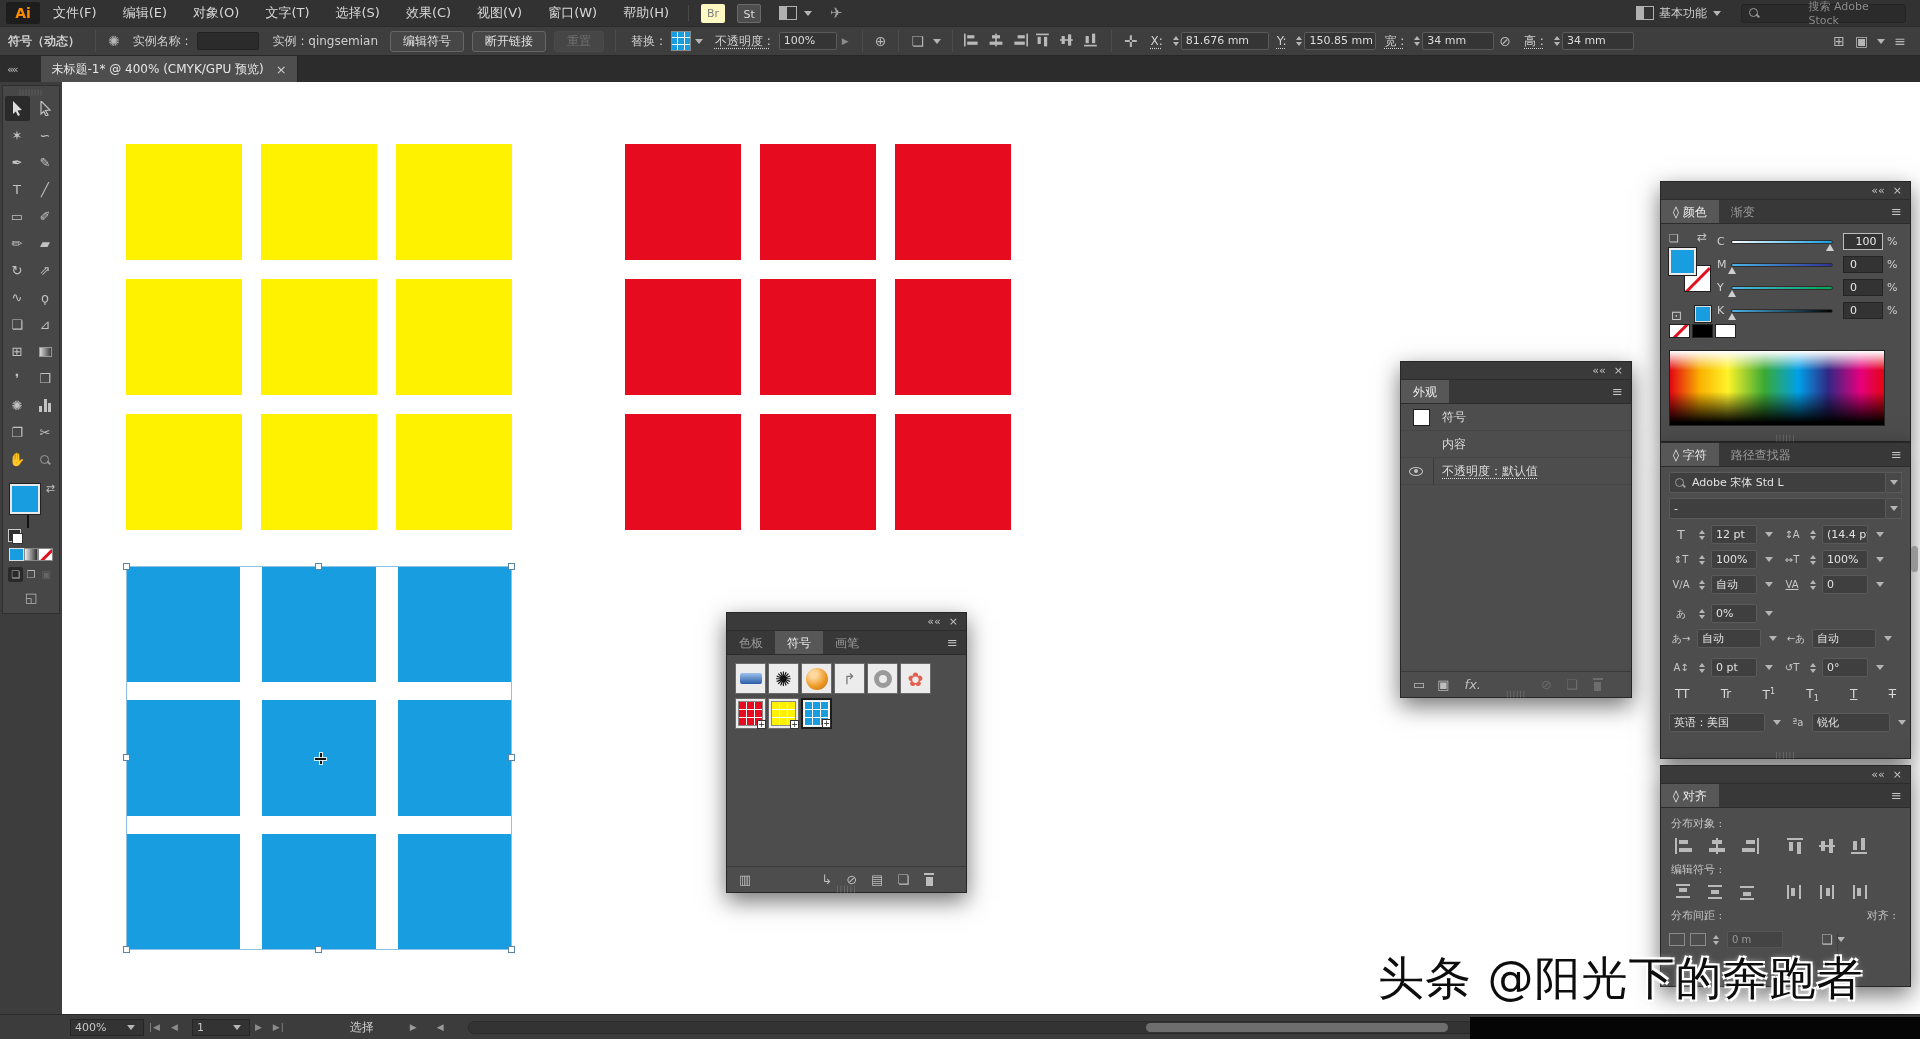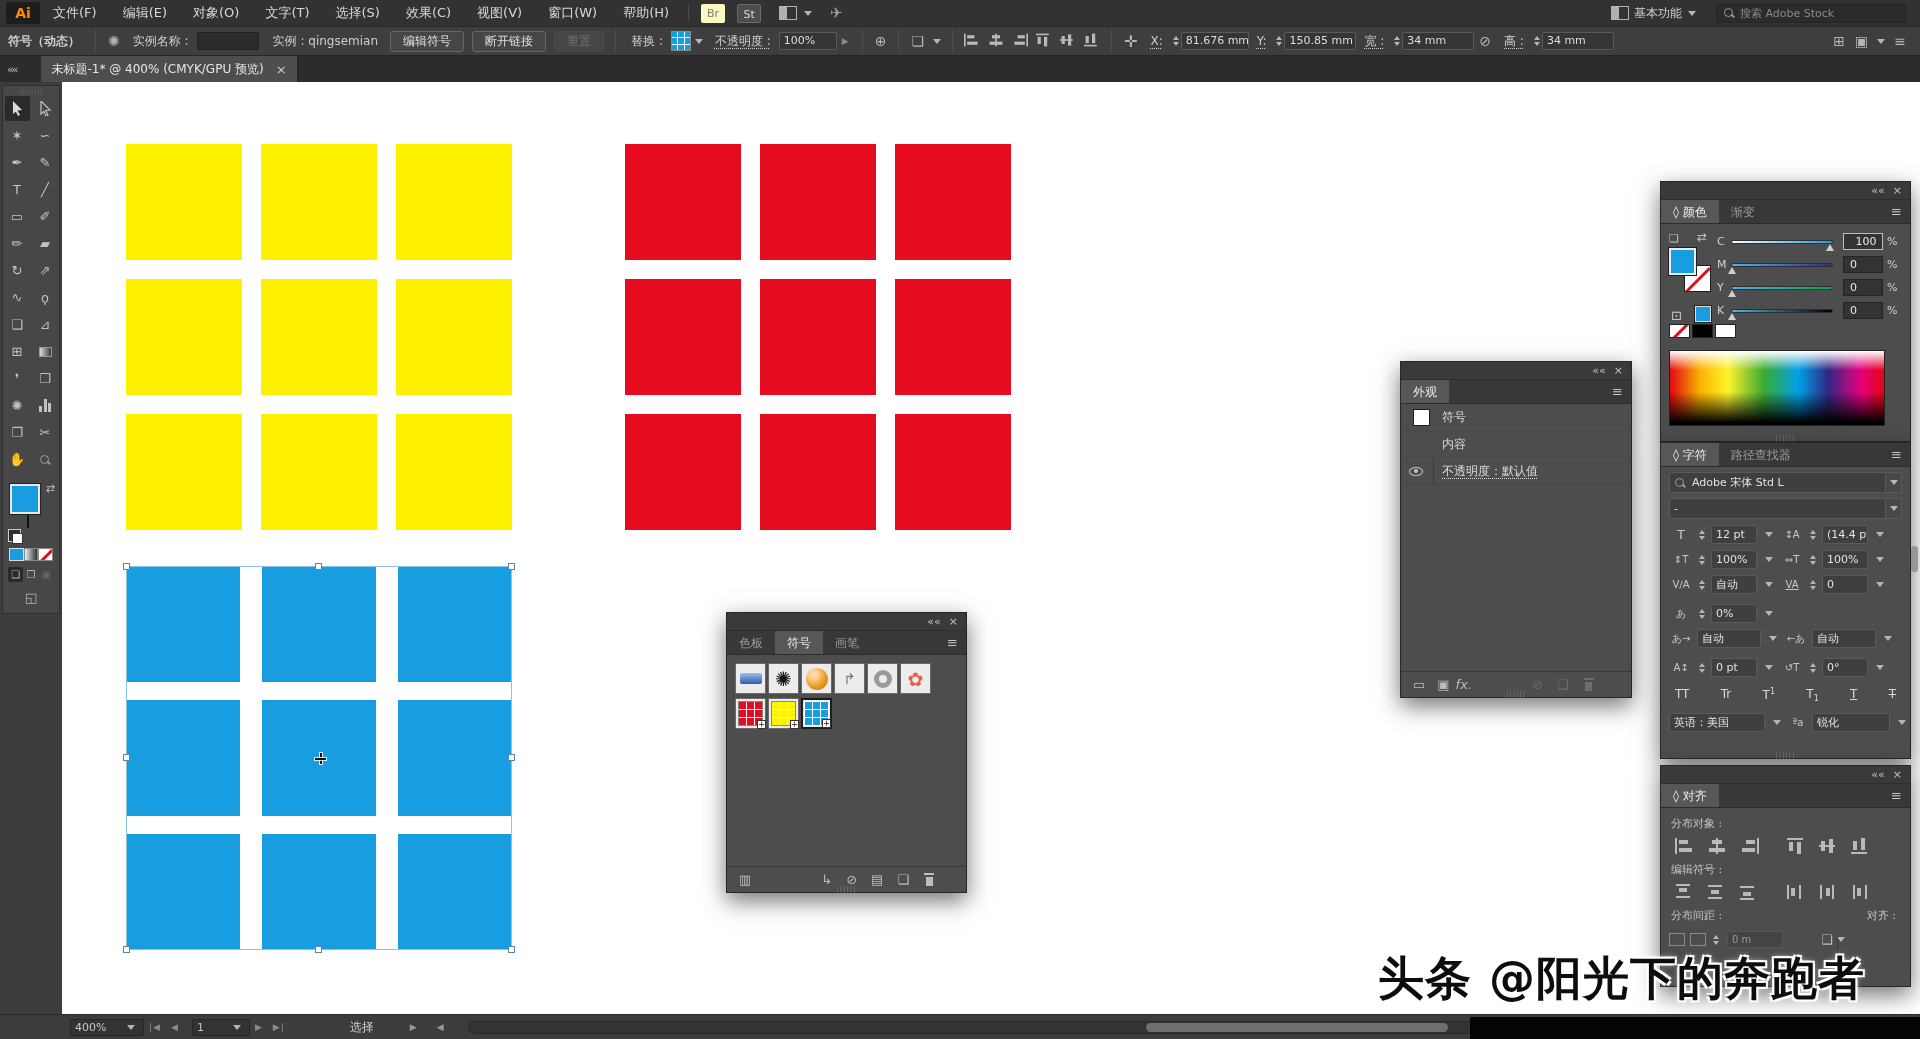--- a/index.html
+++ b/index.html
@@ -18,21 +18,21 @@
   .badge.br { background:#fef9c3; color:#7c7c7c; }
   .badge.st { background:#4d4d4d; color:#ddd; border:1px solid #6a6a6a; }
   .ws-icon { display:inline-block; width:18px; height:14px; border:1px solid #b0b0b0; margin:0 3px 0 12px; position:relative; }
   .ws-icon:before { content:""; position:absolute; left:0; top:0; width:7px; height:12px; background:#b0b0b0; }
   .chev { display:inline-block; border-left:4px solid transparent; border-right:4px solid transparent;
     border-top:5px solid #b5b5b5; margin:0 4px; }
   .plane { color:#9f9f9f; font-size:15px; margin-left:14px; }
   .mb-right { margin-left:auto; display:flex; align-items:center; margin-right:14px; }
   .ws-label { color:#cfcfcf; font-size:12px; margin:0 2px; }
   .stock-search { display:flex; align-items:center; background:#2b2b2b; border:1px solid #242424;
-    border-radius:3px; height:19px; width:190px; margin-left:16px; padding:0 6px; color:#8a8a8a; font-size:11px; }
+    border-radius:3px; height:19px; width:165px; margin-left:16px; padding:0 6px; color:#8a8a8a; font-size:11px;gap:44px; }
   .mag { position:relative; width:12px; height:12px; display:inline-block; }
   .mag:before { content:""; position:absolute; left:1px; top:1px; width:7px; height:7px;
     border:1.5px solid #9a9a9a; border-radius:50%; }
   .mag:after { content:""; position:absolute; left:8px; top:8px; width:4px; height:1.5px;
     background:#9a9a9a; transform:rotate(45deg); }
 
   .controlbar { position:absolute; left:0; top:26px; width:1920px; height:30px; background:#3e3e3e;
     border-top:1px solid #2a2a2a; border-bottom:1px solid #262626; display:flex; align-items:center;
     color:#cfcfcf; font-size:12px; }
   .cb-label { margin:0 8px; white-space:nowrap; }
@@ -203,21 +203,21 @@
     padding:0 4px; margin-left:8px; }
   .sb-nav { color:#8b8b8b; font-size:9px; margin:0 5px; letter-spacing:1px; }
   .sb-tool { margin-left:60px; color:#cfcfcf; font-size:12px; }
   .sb-arr { color:#9a9a9a; font-size:9px; margin-left:36px; }
   .hscroll { position:relative; flex:1; height:13px; margin:0 10px 0 24px; background:#333;
     border-radius:7px; border:1px solid #2a2a2a; }
   .hthumb { position:absolute; left:47%; width:21%; top:1px; bottom:1px; background:#6e6e6e; border-radius:6px; }
 
   .dock-handle { position:absolute; right:2px; top:546px; width:7px; height:26px; background:#8a8a8a;
     border-radius:4px; opacity:.8; }
-  .watermark { position:absolute; left:1378px; top:948px; font-size:46px; font-weight:700; color:#0d0d0d;
+  .watermark { position:absolute; left:1378px; top:948px; font-size:46px; font-weight:400; color:#0d0d0d;
     letter-spacing:1px; white-space:nowrap; z-index:50;
     text-shadow:-2px -2px 0 #fff, 2px -2px 0 #fff, -2px 2px 0 #fff, 2px 2px 0 #fff, 0 0 6px #fff; }
   .black-corner { position:absolute; left:1470px; top:1017px; width:450px; height:22px; background:#050505; z-index:40; }
   .dim { color:#757575; }
 </style>
 </head>
 <body>
 
 <div id="app">
 
@@ -312,21 +312,21 @@
           <rect x="2" y="3" width="4" height="9"></rect>
           <rect x="10" y="0" width="4" height="12"></rect>
         </svg></span>
     <span class="cb-sep"></span>
     <span class="cb-icon" style="font-size:16px">✛</span>
     <span class="cb-label dotted-u">X:</span>
     <span class="stepper">
         <i class="up"></i>
         <i class="dn"></i>
       </span>
-    <span class="fld" style="width:68px">81.676 mm</span>
+    <span class="fld" style="width:88px">81.676 mm</span>
     <span class="cb-label dotted-u">Y:</span>
     <span class="stepper">
         <i class="up"></i>
         <i class="dn"></i>
       </span>
     <span class="fld" style="width:72px">150.85 mm</span>
     <span class="cb-label dotted-u">宽 :</span>
     <span class="stepper">
         <i class="up"></i>
         <i class="dn"></i>
@@ -599,21 +599,21 @@
       <span class="ap-label" style="margin-left:41px">内容</span>
     </div>
     <div class="ap-row">
       <span class="eye"></span>
       <span class="vline"></span>
       <span class="ap-label dotted-u" style="margin-left:8px">不透明度：默认值</span>
     </div>
     <div class="pfoot">
       <span style="margin-left:12px">▭</span>
       <span style="margin-left:12px">▣</span>
-      <span style="margin-left:6px;font-style:italic">fx.</span>
+      <span style="margin-left:15px;font-style:italic">fx.</span>
       <span class="dim" style="margin-left:60px">⊘</span>
       <span class="dim" style="margin-left:14px">❏</span>
       <span class="trash dim" style="margin-left:14px"></span>
     </div>
     <span class="resize-dots">||||||</span>
   </div>
 
   <div class="panel" style="left:1660px;top:181px;width:251px;height:261px">
     <div class="phead">
       <span>««</span>

